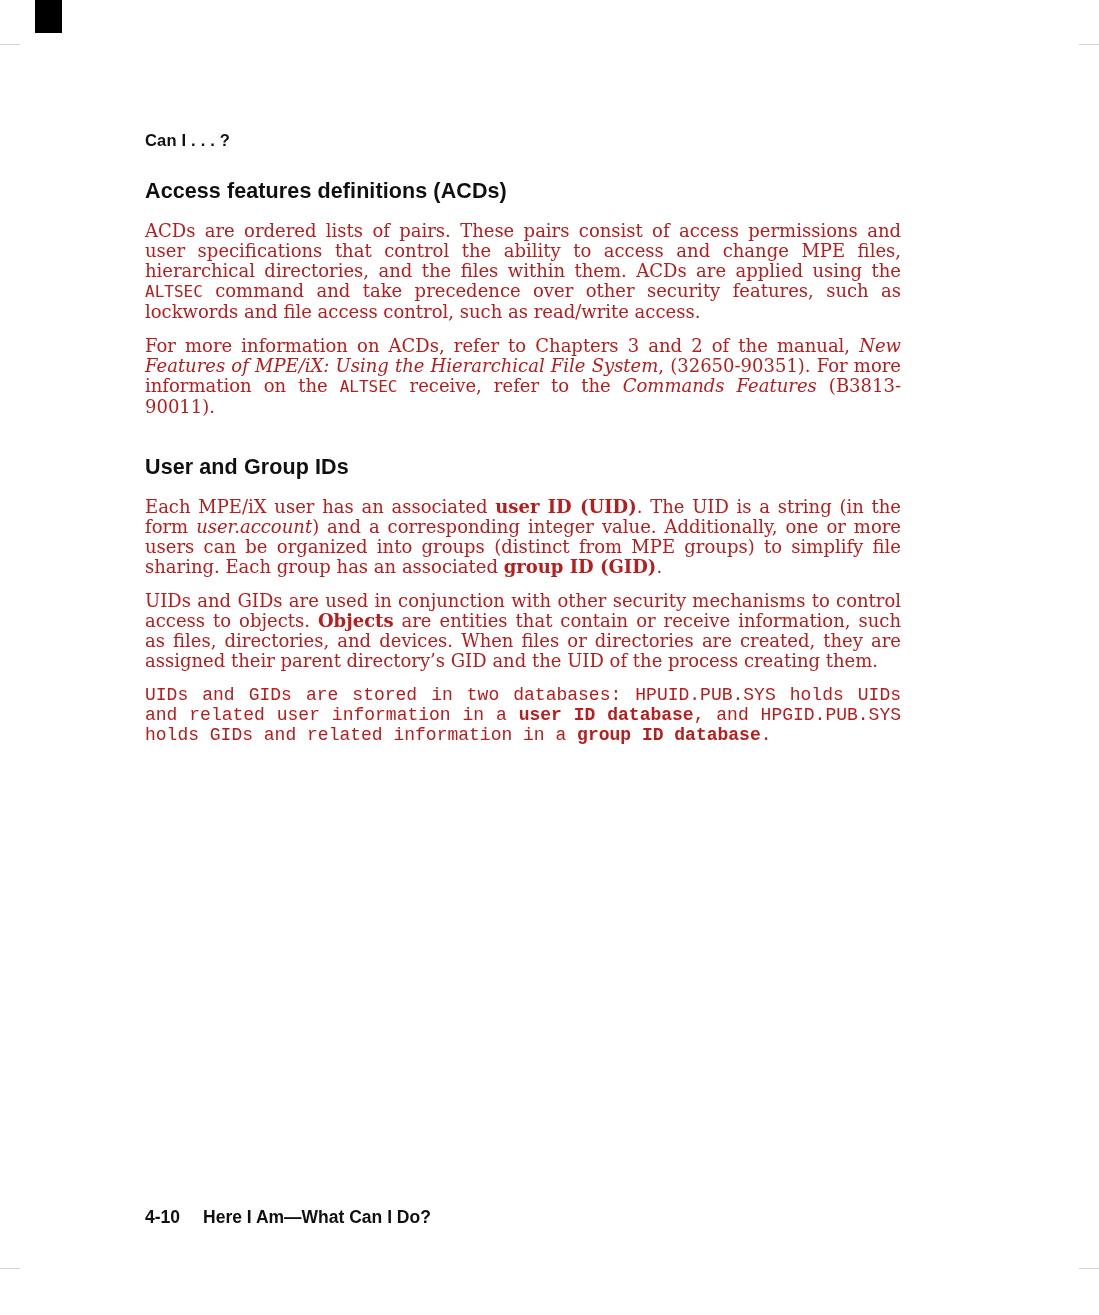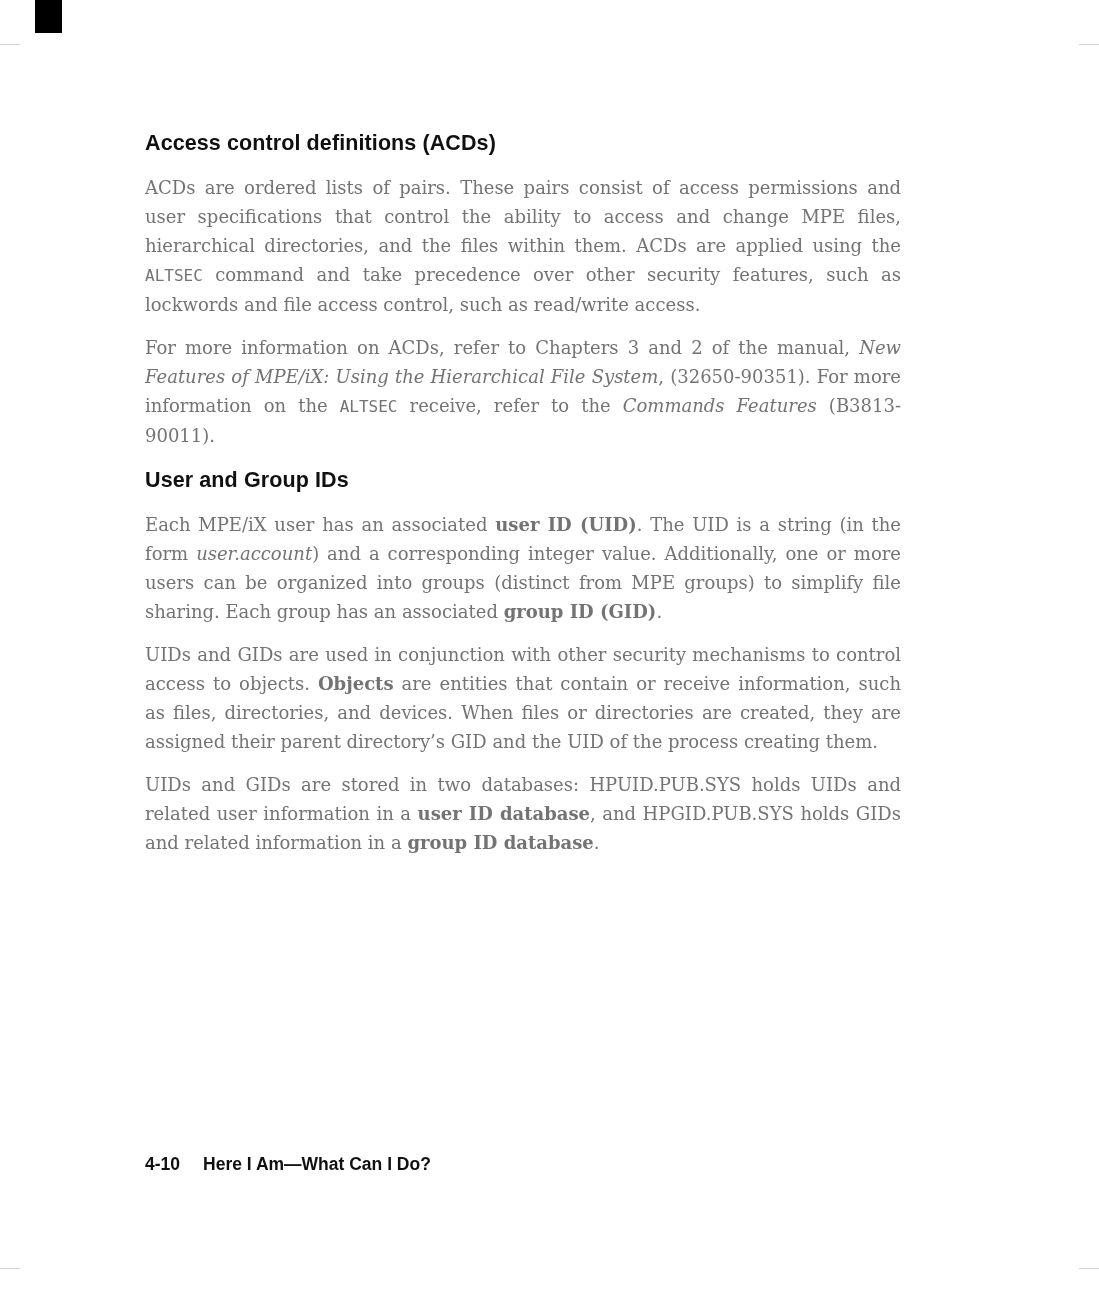--- a/index.html
+++ b/index.html
@@ -51,63 +51,64 @@
 
   .section-heading {
     font-family: "Liberation Sans", sans-serif;
     font-weight: bold;
     font-size: 21.5px;
     color: #101010;
     margin-bottom: 17px;
     letter-spacing: 0.1px;
   }
   .section-heading.second {
-    margin-top: 18px;
+    margin-top: 38px;
   }
 
   p.body {
     font-size: 18px;
-    line-height: 29px;
+    line-height: 20px;
     text-align: justify;
     margin-bottom: 14px;
-    color: #737373;
+    color: #b91c1c;
   }
-  p.body:last-of-type { margin-bottom: 0; }
+  p.body:last-of-type { margin-bottom: 0; font-family: Liberation Mono, monospace; }
 
   .mono {
     font-family: "DejaVu Sans Mono", monospace;
     font-size: 16px;
   }
   .italic { font-style: italic; }
   .bold   { font-weight: bold; }
 
   .page-footer {
     position: absolute;
     left: 145px;
-    top: 1154px;
+    top: 1207px;
     font-family: "Liberation Sans", sans-serif;
     font-weight: bold;
     font-size: 17.5px;
     color: #101010;
   }
   .page-footer .page-number { margin-right: 23px; }
 </style>
 </head>
 <body>
 
 <div class="corner-bar"></div>
 <div class="crop tl"></div>
 <div class="crop tr"></div>
 <div class="crop bl"></div>
 <div class="crop br"></div>
 
 <div class="content">
 
+  <div class="running-header">Can I . . . ?</div>
 
-  <div class="section-heading">Access control definitions (ACDs)</div>
+  <div class="section-heading">Access features definitions (ACDs)</div>
 
   <p class="body"><span>ACDs are ordered lists of pairs.  These pairs consist of access permissions and user specifications that control the ability to access and change MPE files, hierarchical directories, and the files within them.  ACDs are applied using the </span><span class="mono">ALTSEC</span><span> command and take precedence over other security features, such as lockwords and file access control, such as read/write access.</span></p>
 
   <p class="body"><span>For more information on ACDs, refer to Chapters 3 and 2 of the manual, </span><span class="italic">New Features of MPE/iX: Using the Hierarchical File System</span><span>, (32650-90351).  For more information on the </span><span class="mono">ALTSEC</span><span> receive, refer to the </span><span class="italic">Commands Features</span><span> (B3813-90011).</span></p>
 
   <div class="section-heading second">User and Group IDs</div>
 
   <p class="body"><span>Each MPE/iX user has an associated </span><span class="bold">user ID (UID)</span><span>. The UID is a string (in the form </span><span class="italic">user.account</span><span>) and a corresponding integer value.  Additionally, one or more users can be organized into groups (distinct from MPE groups) to simplify file sharing.  Each group has an associated </span><span class="bold">group ID (GID)</span><span>.</span></p>
 
   <p class="body"><span>UIDs and GIDs are used in conjunction with other security mechanisms to control access to objects.  </span><span class="bold">Objects</span><span> are entities that contain or receive information, such as files, directories, and devices.  When files or directories are created, they are assigned their parent directory’s GID and the UID of the process creating them.</span></p>

